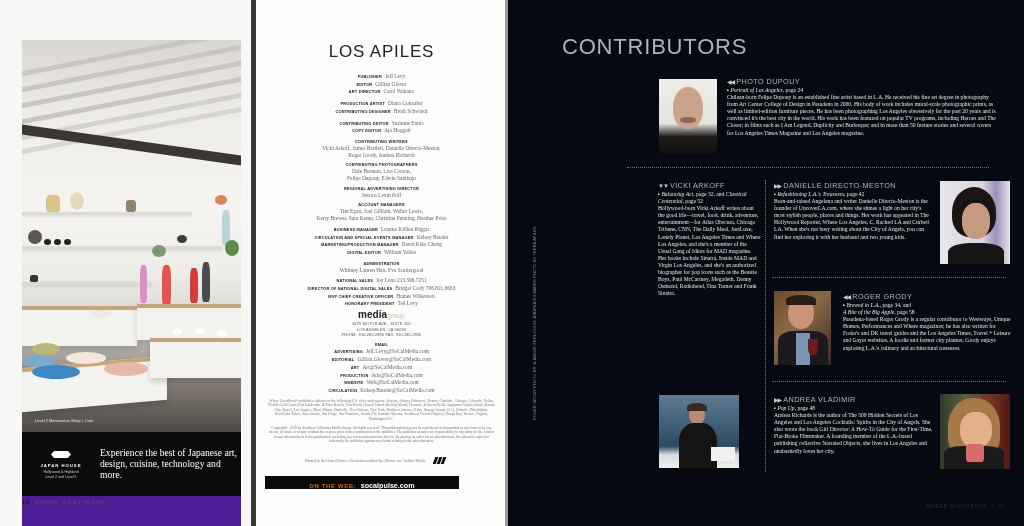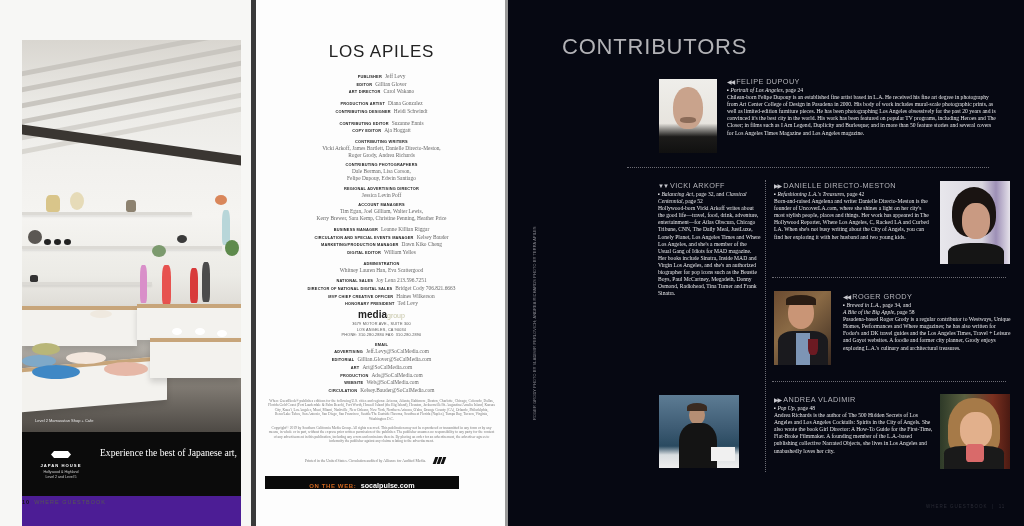--- a/index.html
+++ b/index.html
@@ -128,20 +128,21 @@
     <div class="ad-caption">Level 2 Mamasutan Shop + Cafe</div>
     <div class="ad-bottom">
       <div class="jh-logo"></div>
       <div class="jh-name">JAPAN HOUSE</div>
       <div class="jh-loc">
         <div>Hollywood &amp; Highland</div>
         <div>Level 2 and Level 5</div>
       </div>
       <div class="jh-tagline">
         <div>Experience the best of Japanese art,</div>
+        <div>design, cuisine, technology and more.</div>
       </div>
     </div>
   </div>
   <div class="folio-left">
     <b>10</b><span>WHERE GUESTBOOK</span>
   </div>
 </div>
 
 <div class="gutter-left"></div>
 
@@ -226,21 +227,21 @@
 
   <div class="credit-vert">
     <span>ROGER GRODY PHOTO BY VLADIMIR PERLOVICH; ANDREA RICHARDS PHOTO BY TERRA APILES</span>
   </div>
 
   <div class="photo" style="left:151px;top:79px;width:58px;height:74px;background:linear-gradient(180deg,#efeeea 0%,#e7e4de 60%,#1c1b1a 78%,#101010 100%)">
     <div style="position:absolute;left:14px;top:8px;width:30px;height:42px;border-radius:48% 48% 45% 45%;background:#c9a38c"></div>
     <div style="position:absolute;left:21px;top:38px;width:16px;height:6px;border-radius:40%;background:#8b6b58"></div>
   </div>
   <div class="bio" style="left:219px;top:77px;width:270px">
-    <div class="bio-name"><span class="arrows">◀◀</span><span>FELIPE DUPOUY</span></div>
+    <div class="bio-name"><span class="arrows">◀◀</span><span>PHOTO DUPOUY</span></div>
     <div class="bio-work">▪ <i>Portrait of Los Angeles</i><span>, page 24</span></div>
     <div class="bio-text">Chilean-born Felipe Dupouy is an established fine artist based in L.A. He received his fine art degree in photography from Art Center College of Design in Pasadena in 2000. His body of work includes mural-scale photographic prints, as well as limited-edition furniture pieces. He has been photographing Los Angeles obsessively for the past 20 years and is convinced it's the best city in the world. His work has been featured on popular TV programs, including Heroes and The Closer; in films such as I Am Legend, Duplicity and Burlesque; and in more than 50 feature stories and several covers for Los Angeles Times Magazine and Los Angeles magazine.</div>
   </div>
 
   <div class="dotted-h" style="left:119px;top:167px;width:362px"></div>
 
   <div class="bio" style="left:150px;top:181px;width:103px">
     <div class="bio-name"><span class="arrows">▼▼</span><span>VICKI ARKOFF</span></div>
     <div class="bio-work">▪ <i>Balancing Act</i><span>, page 32,</span> <span>and </span><i>Classical Centennial</i><span>, page 52</span></div>
     <div class="bio-text">Hollywood-born Vicki Arkoff writes about the good life—travel, food, drink, adventure, entertainment—for Atlas Obscura, Chicago Tribune, CNN, The Daily Meal, JustLuxe, Lonely Planet, Los Angeles Times and Where Los Angeles, and she's a member of the Usual Gang of Idiots for MAD magazine. Her books include Sinatra, Inside MAD and Virgin Los Angeles, and she's an authorized biographer for pop icons such as the Beastie Boys, Paul McCartney, Megadeth, Donny Osmond, Radiohead, Tina Turner and Frank Sinatra.</div>

